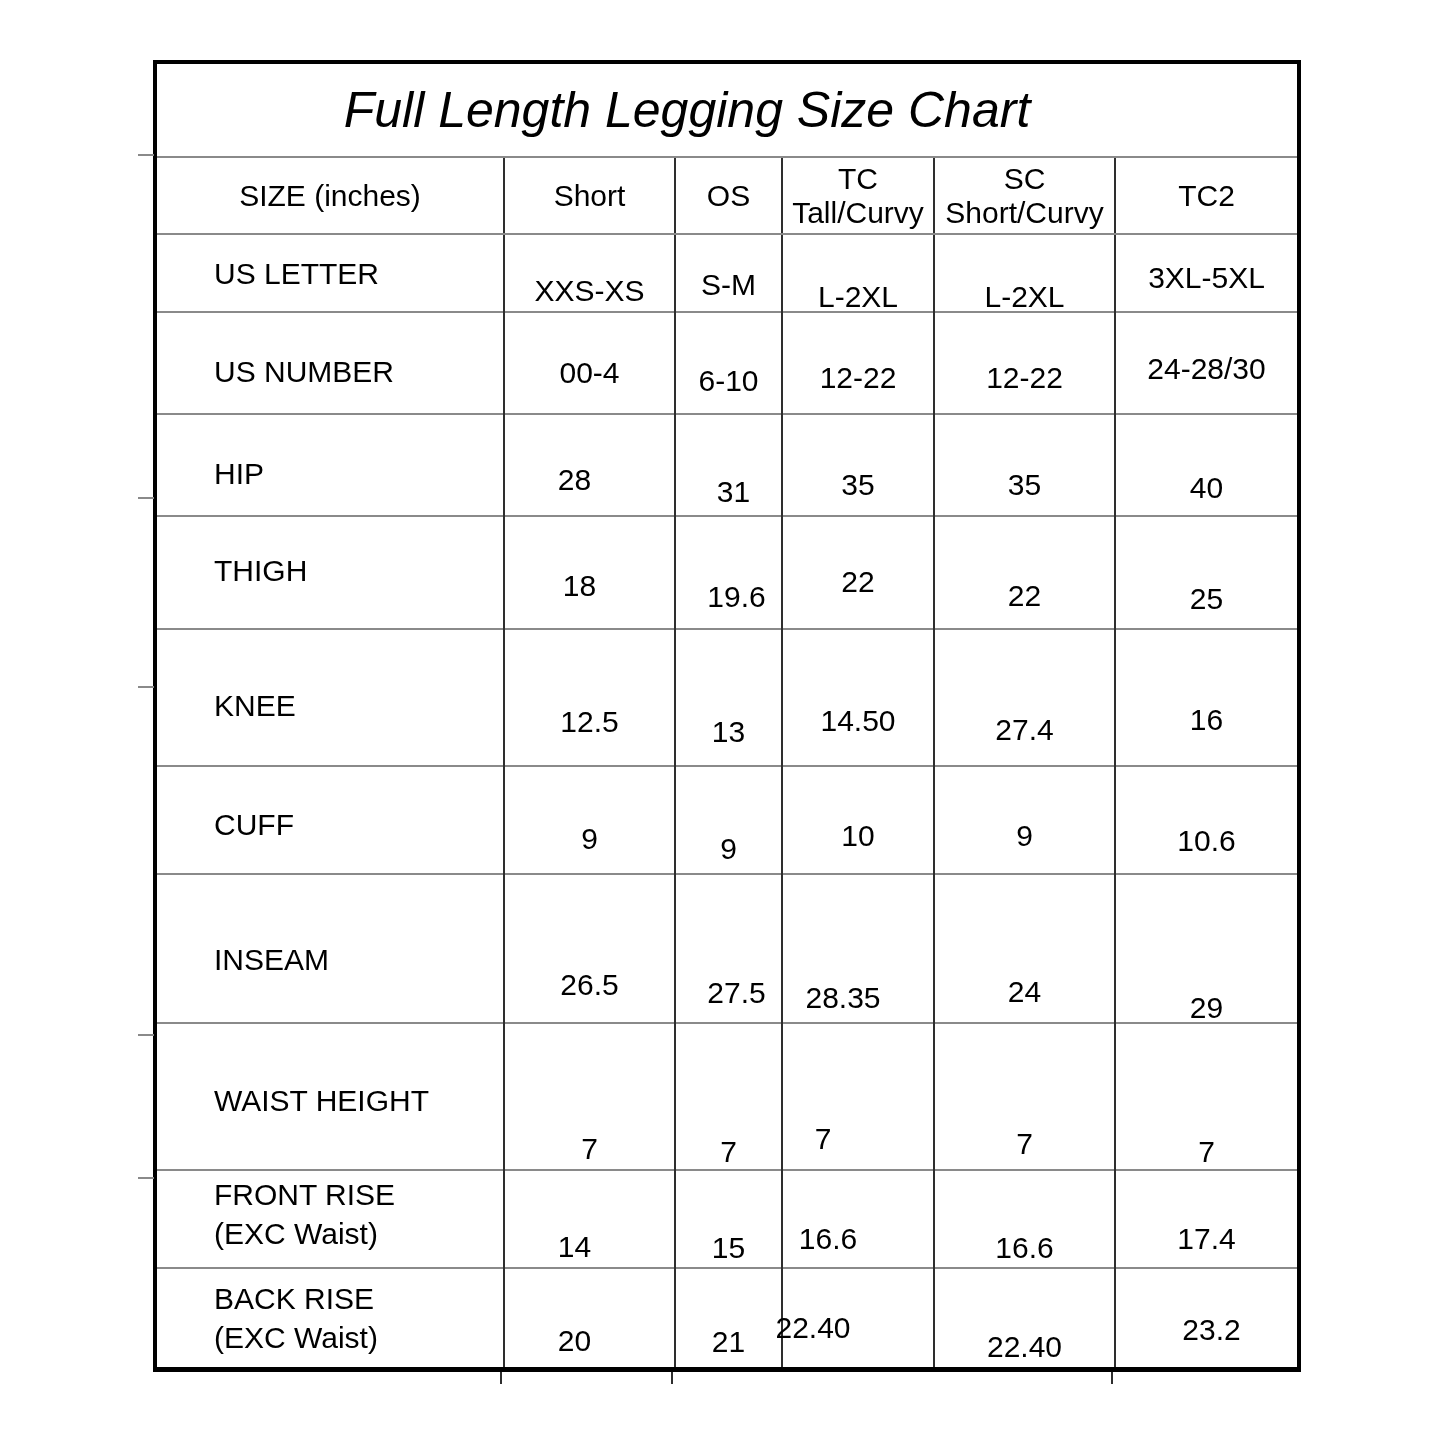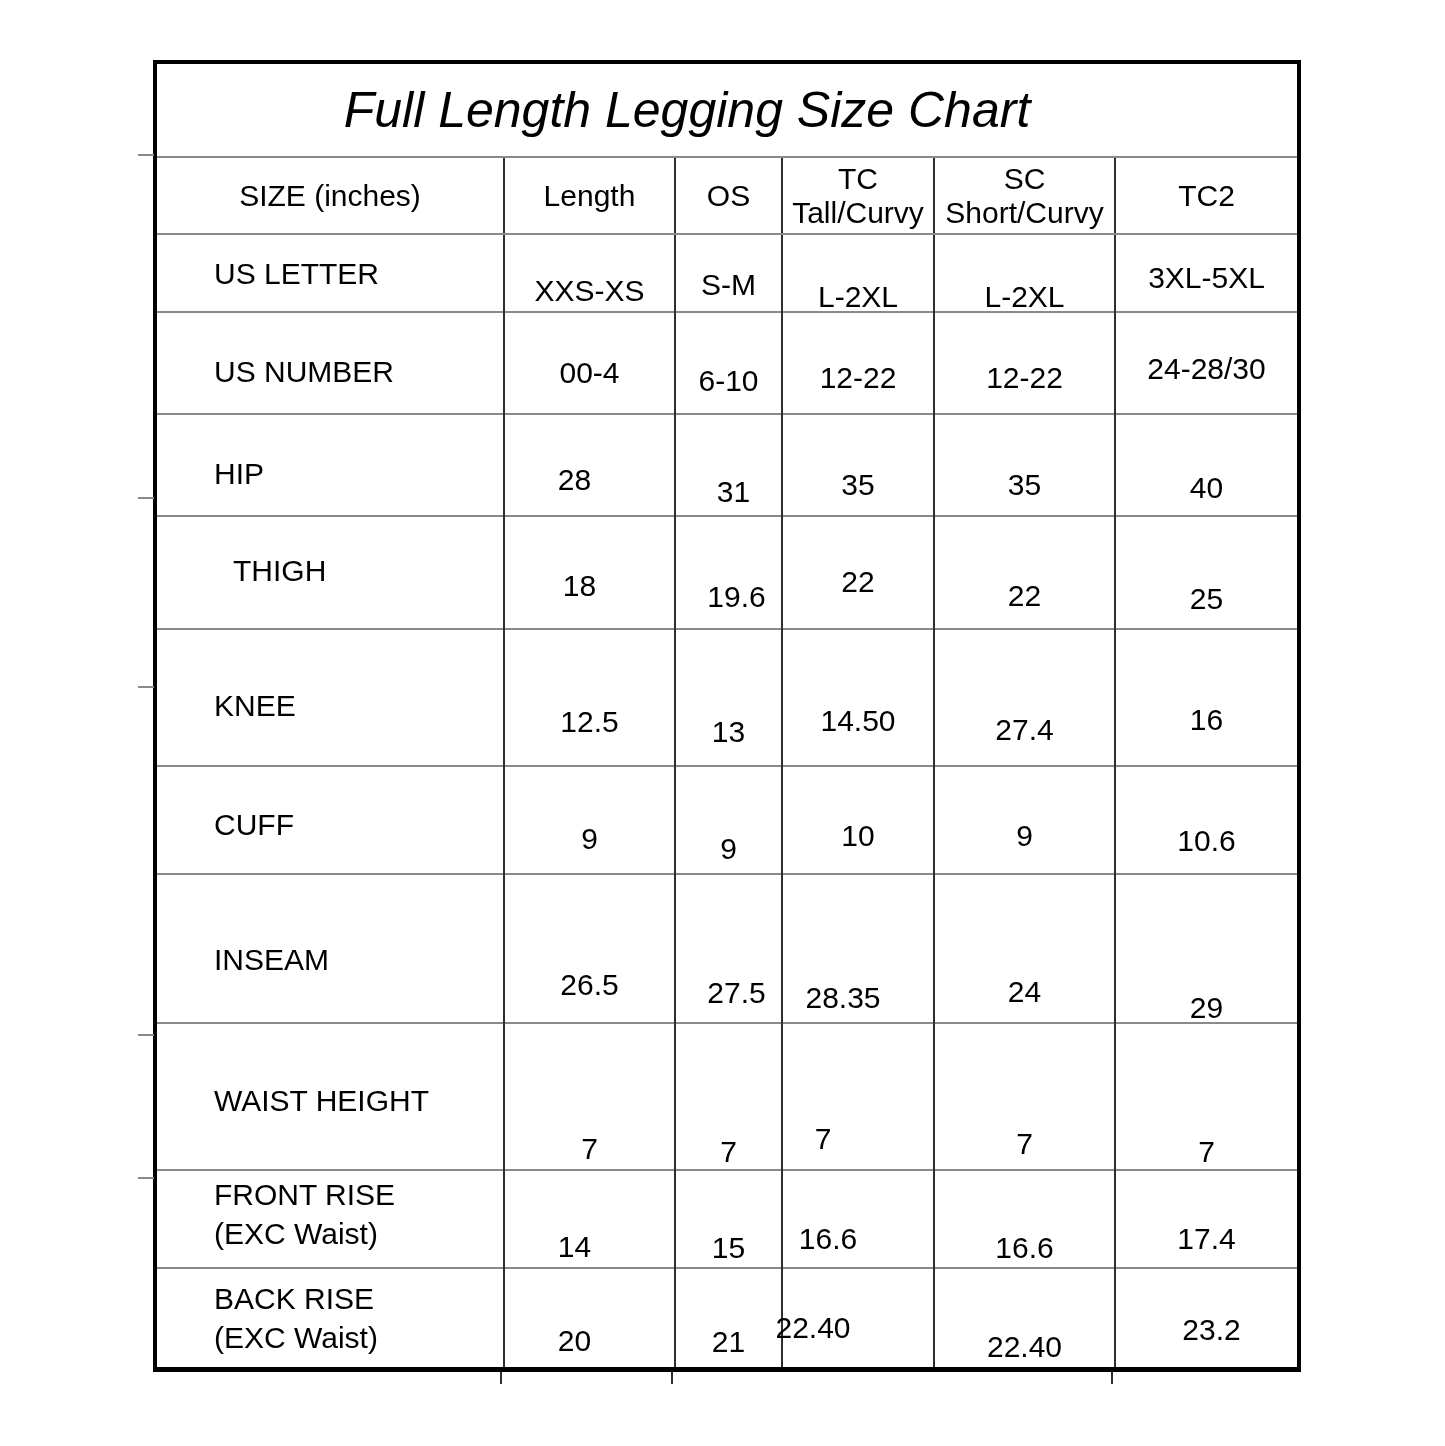--- a/index.html
+++ b/index.html
@@ -47,21 +47,21 @@
         <col style="width:184px">
     </colgroup>
     <thead>
       <tr class="title-row" style="height:95px">
         <th colspan="6" class="title-cell">
           <span class="title-text">Full Length Legging Size Chart</span>
         </th>
       </tr>
       <tr class="header-row" id="header-row" style="height:77px">
           <th><span>SIZE (inches)</span></th>
-          <th><span>Length</span></th>
+          <th><span>Short</span></th>
           <th><span>OS</span></th>
           <th><span>TC
 Tall/Curvy</span></th>
           <th><span>SC
 Short/Curvy</span></th>
           <th><span>TC2</span></th>
         </tr>
     </thead>
     <tbody id="table-body">
         <tr style="height: 69px;">
@@ -82,21 +82,21 @@
         </tr>
         <tr style="height: 90px;">
           <td class="label-cell"><span style="transform: translateY(8px);">HIP</span></td>
           <td class="value-cell"><span style="transform: translate(-15px, 15px);">28</span></td>
           <td class="value-cell"><span style="transform: translate(5px, 27px);">31</span></td>
           <td class="value-cell"><span style="transform: translate(0px, 20px);">35</span></td>
           <td class="value-cell"><span style="transform: translate(0px, 20px);">35</span></td>
           <td class="value-cell"><span style="transform: translate(0px, 23px);">40</span></td>
         </tr>
         <tr style="height: 99px;">
-          <td class="label-cell"><span style="transform: translateY(-2px); margin-left: 19px;">THIGH</span></td>
+          <td class="label-cell"><span style="transform: translateY(-2px);">THIGH</span></td>
           <td class="value-cell"><span style="transform: translate(-10px, 13px);">18</span></td>
           <td class="value-cell"><span style="transform: translate(8px, 24px);">19.6</span></td>
           <td class="value-cell"><span style="transform: translate(0px, 9px);">22</span></td>
           <td class="value-cell"><span style="transform: translate(0px, 23px);">22</span></td>
           <td class="value-cell"><span style="transform: translate(0px, 26px);">25</span></td>
         </tr>
         <tr style="height: 121px;">
           <td class="label-cell"><span style="transform: translateY(8px);">KNEE</span></td>
           <td class="value-cell"><span style="transform: translate(0px, 25px);">12.5</span></td>
           <td class="value-cell"><span style="transform: translate(0px, 35px);">13</span></td>

